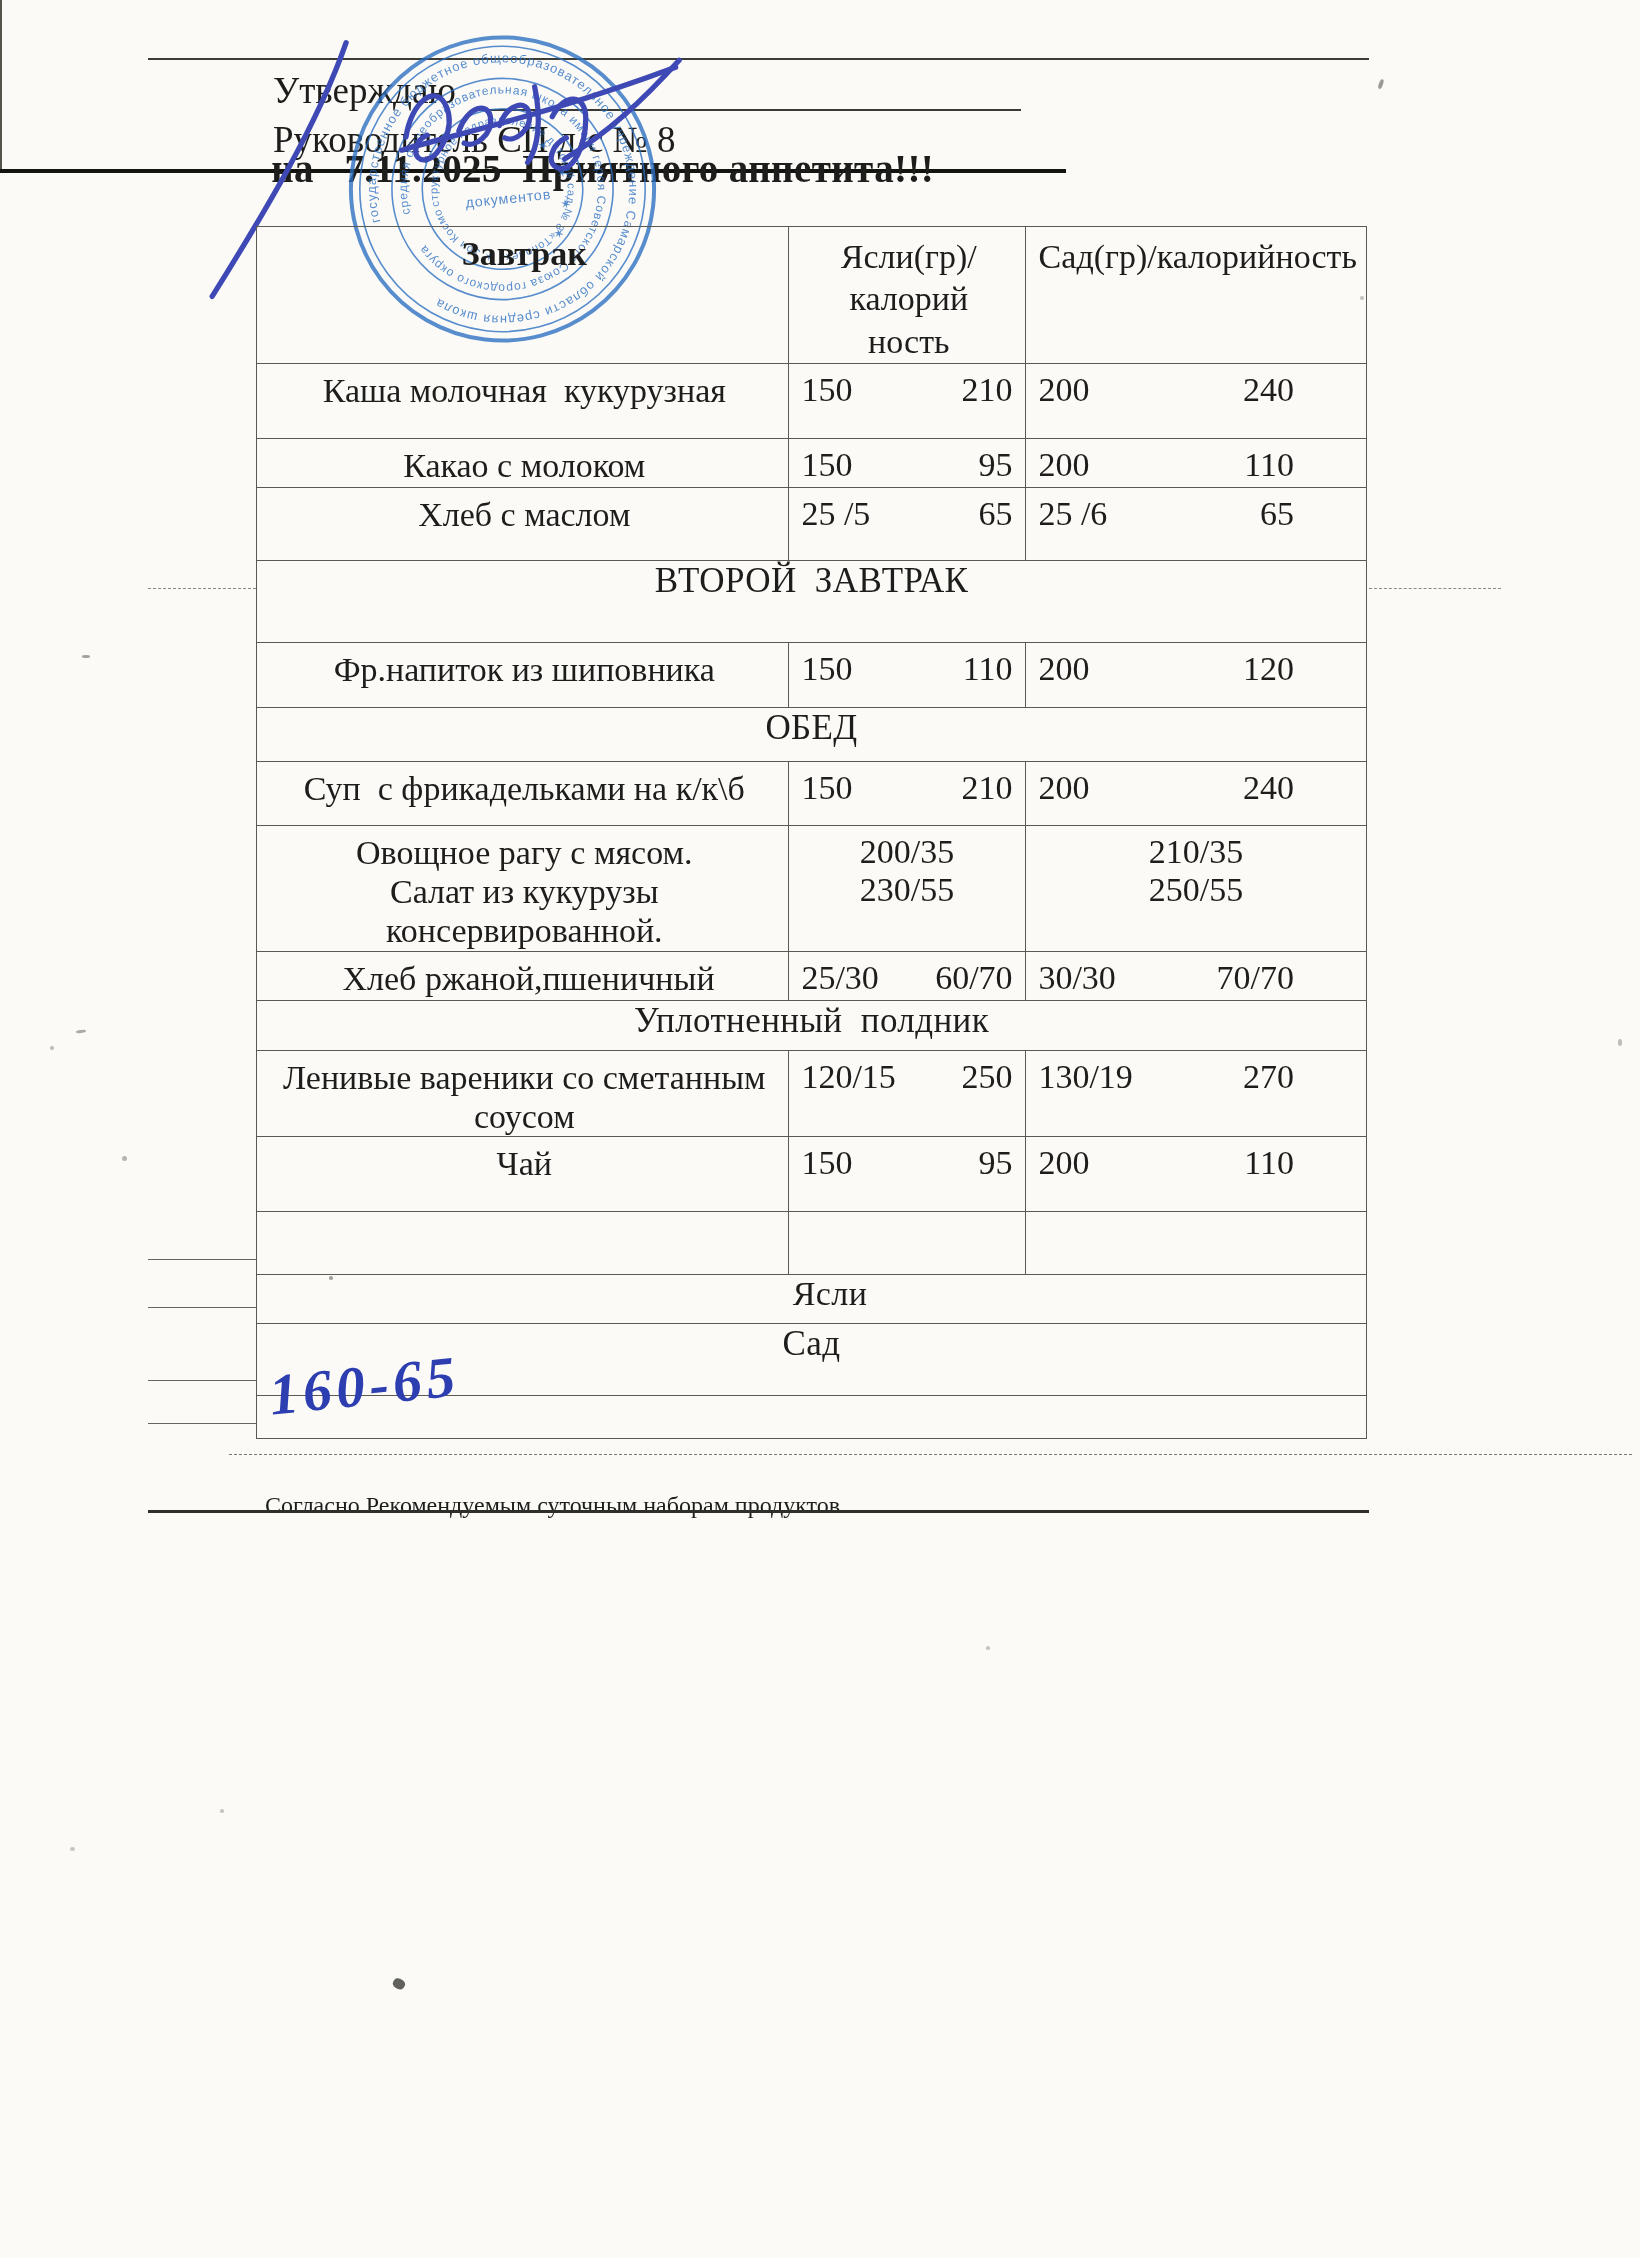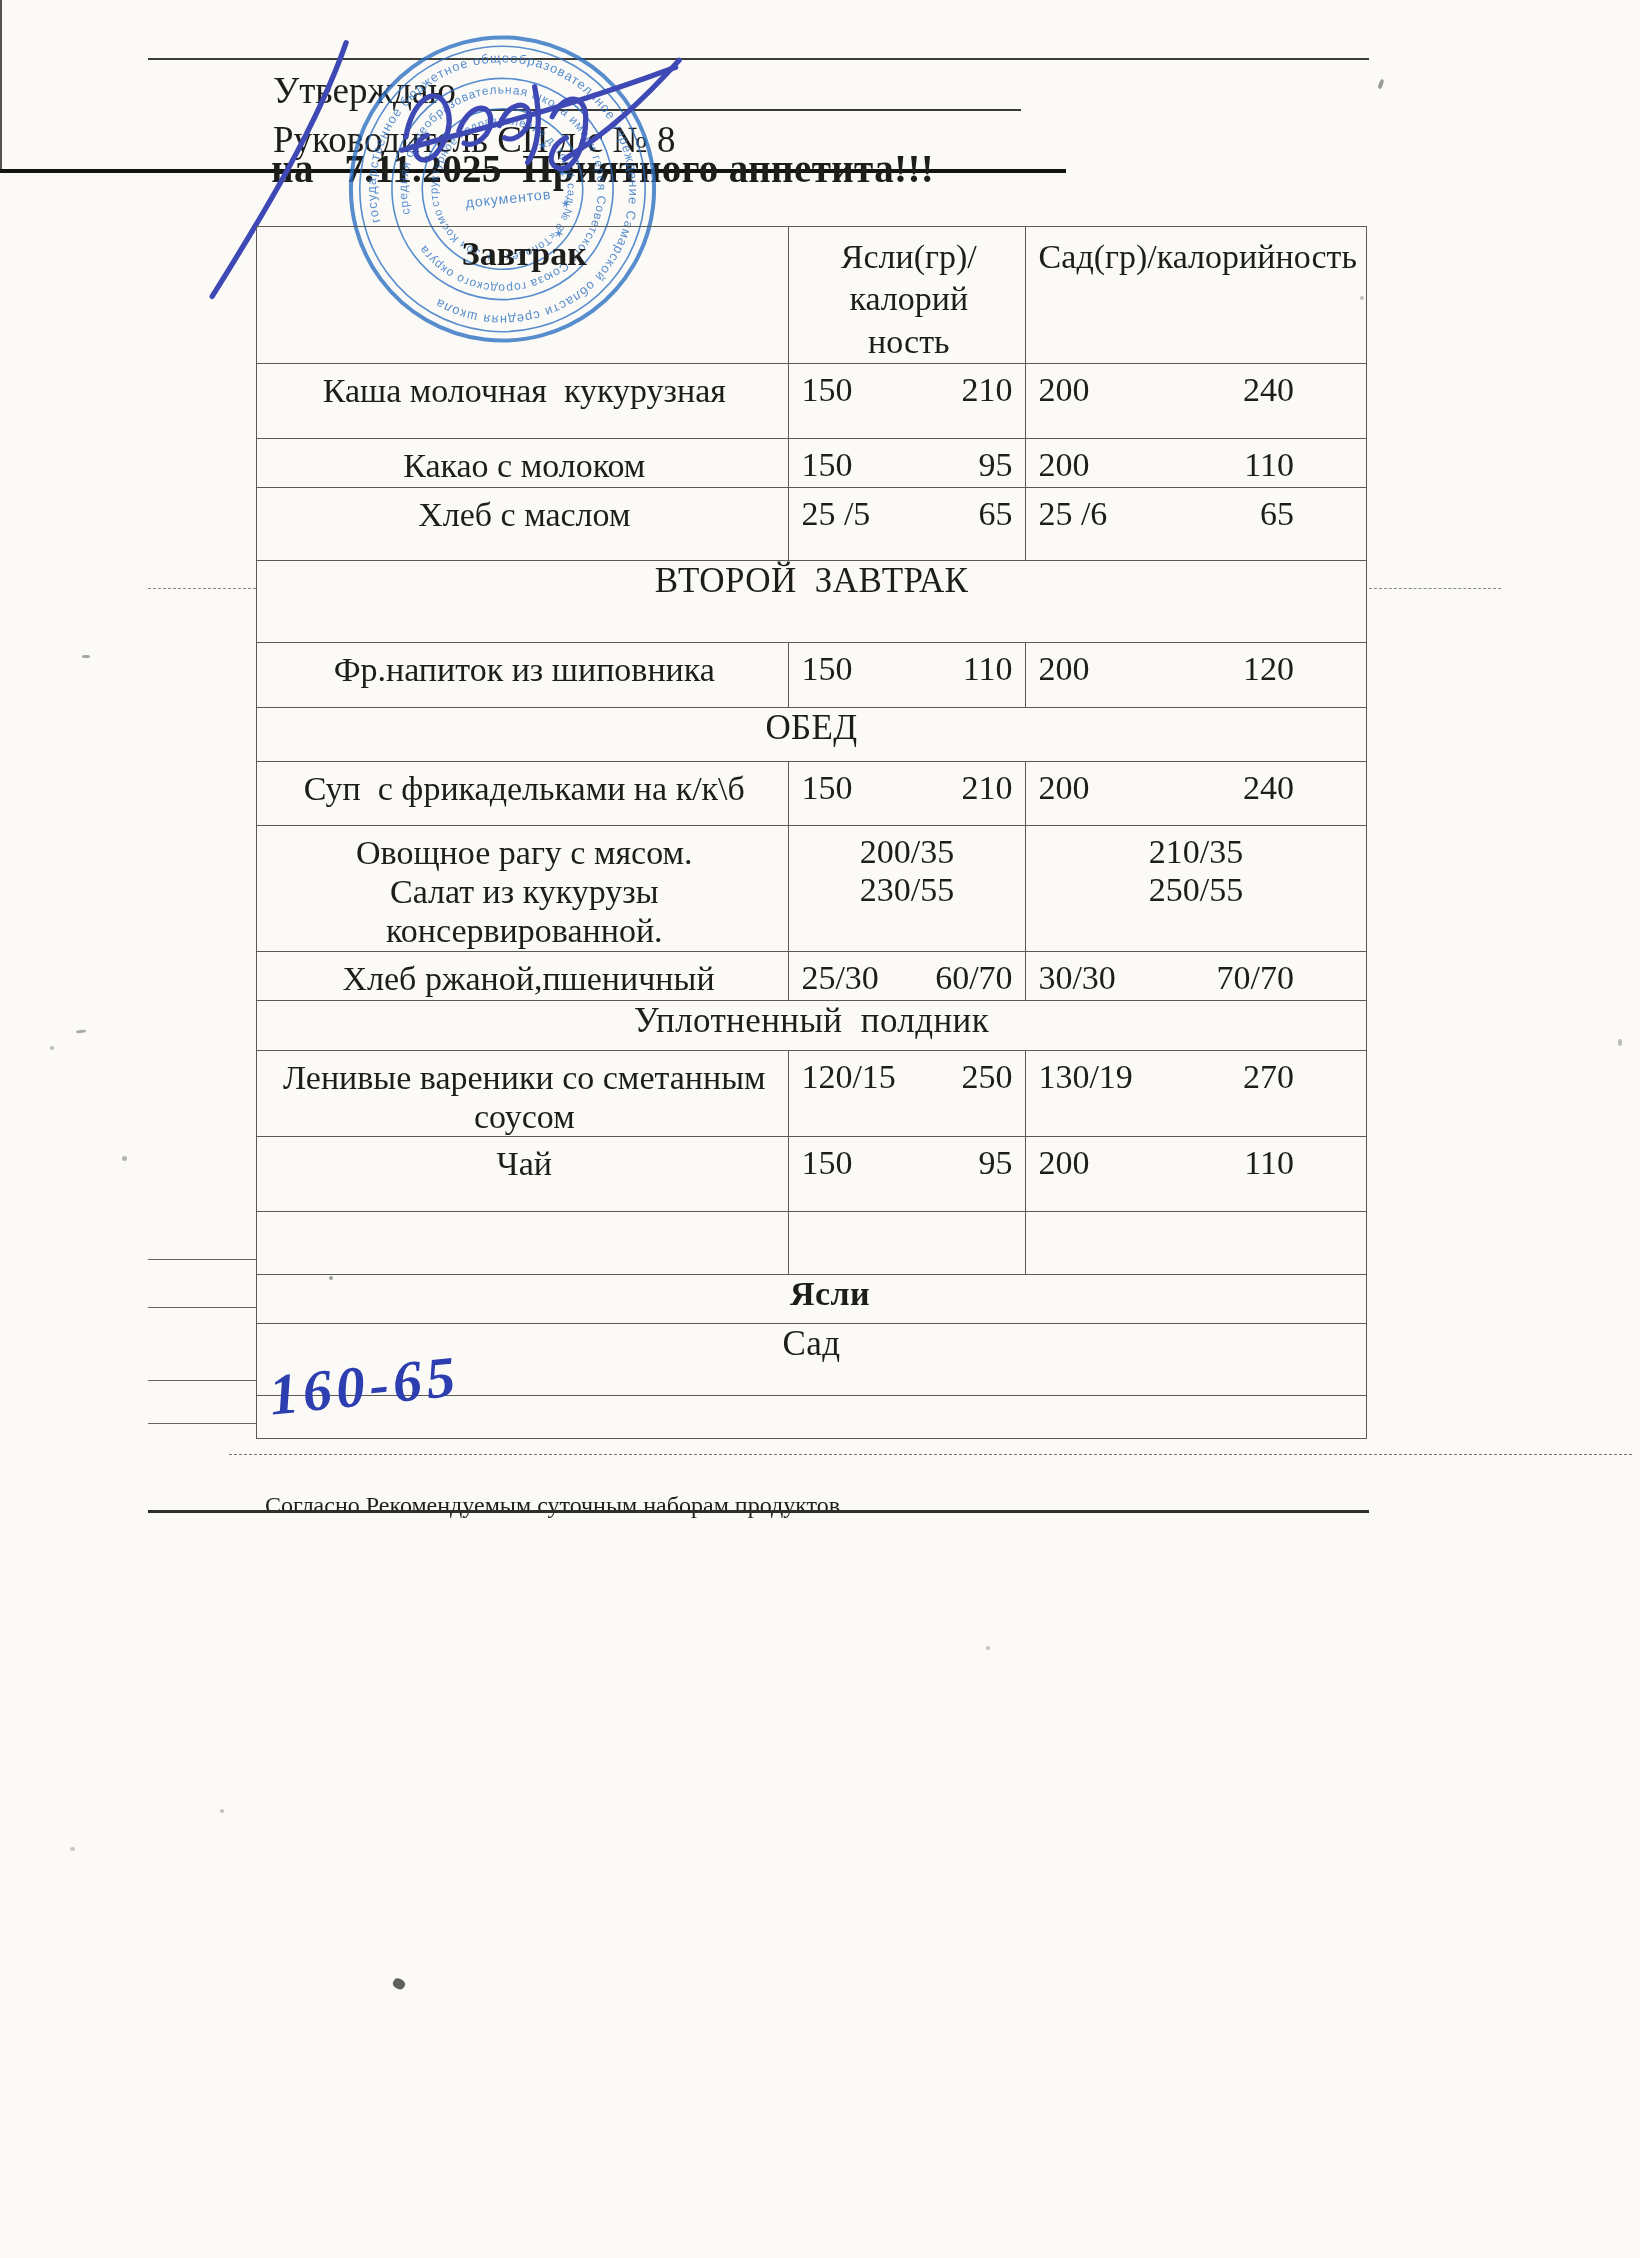--- a/index.html
+++ b/index.html
@@ -37,21 +37,21 @@
     vertical-align:top;padding:0;font-weight:normal;text-align:center;
   }
   table.menu{border:1.8px solid #4a4a44;}
   .cell-name{padding:7px 8.8px 0 12.4px;white-space:pre-wrap;line-height:1.15;}
   th .cell-name{font-weight:bold;}
   .hdr{padding:8.8px 8.8px 0 12.4px;white-space:pre-wrap;line-height:1.25;}
   .vr{display:flex;justify-content:space-between;padding:7px 12.4px 0 12.4px;}
   .vlines{display:flex;flex-direction:column;justify-content:space-between;height:100%;box-sizing:border-box;padding:7px 12.4px 8.8px 12.4px;}
   td.sad .vr{padding-right:72px;}
   td.section-cell{vertical-align:middle;padding-left:12.4px;font-weight:bold;font-size:35px;letter-spacing:0.4px;white-space:pre-wrap;}
-  td.section-cell.regular{font-weight:bold;font-size:34px;padding-left:37px;}
+  td.section-cell.regular{font-weight:normal;font-size:34px;padding-left:37px;}
   tr.dashed-top td{border-top:1.8px dashed #8a8a80;}
   
   .ink-svg{position:absolute;left:150px;top:17.6px;pointer-events:none;}
   .stamp-svg{position:absolute;left:342px;top:23px;opacity:.78;pointer-events:none;transform:rotate(-15deg);}
   .handnote{
     position:absolute;left:269px;top:1352px;
     font-size:58px;font-style:italic;font-weight:bold;
     color:#2d3eb0;transform:rotate(-6deg);letter-spacing:4.4px;
     font-family:"Liberation Serif","DejaVu Serif",serif;
   }

